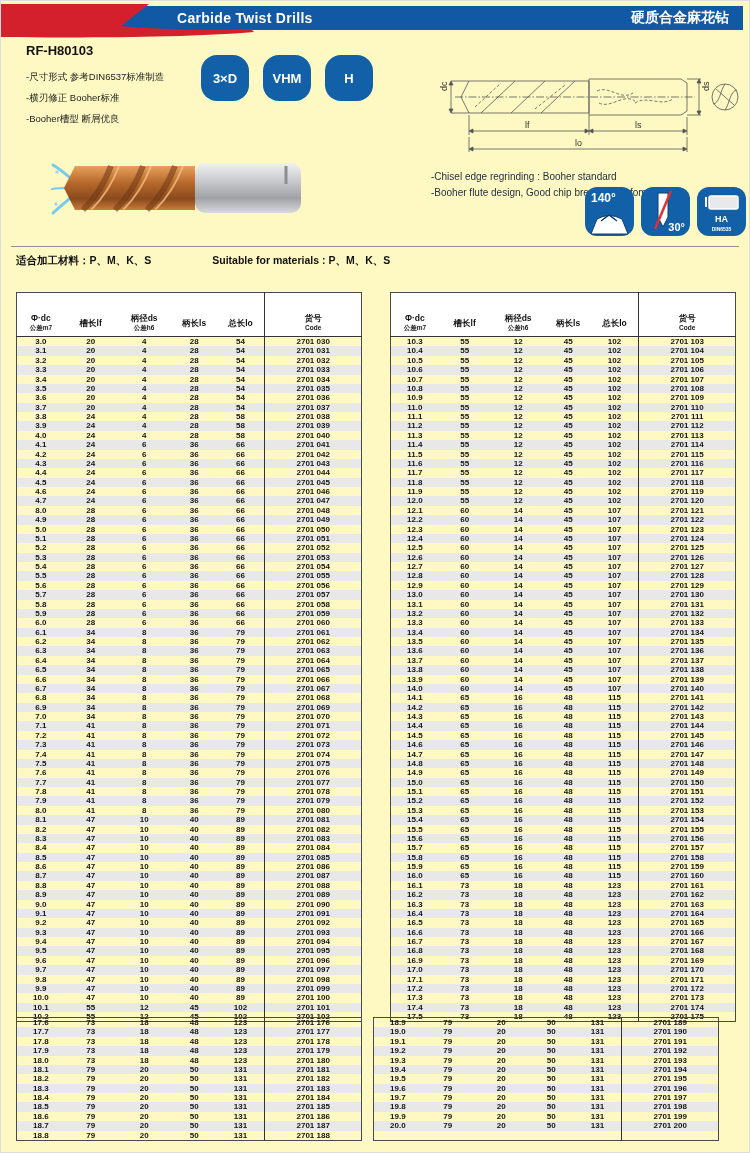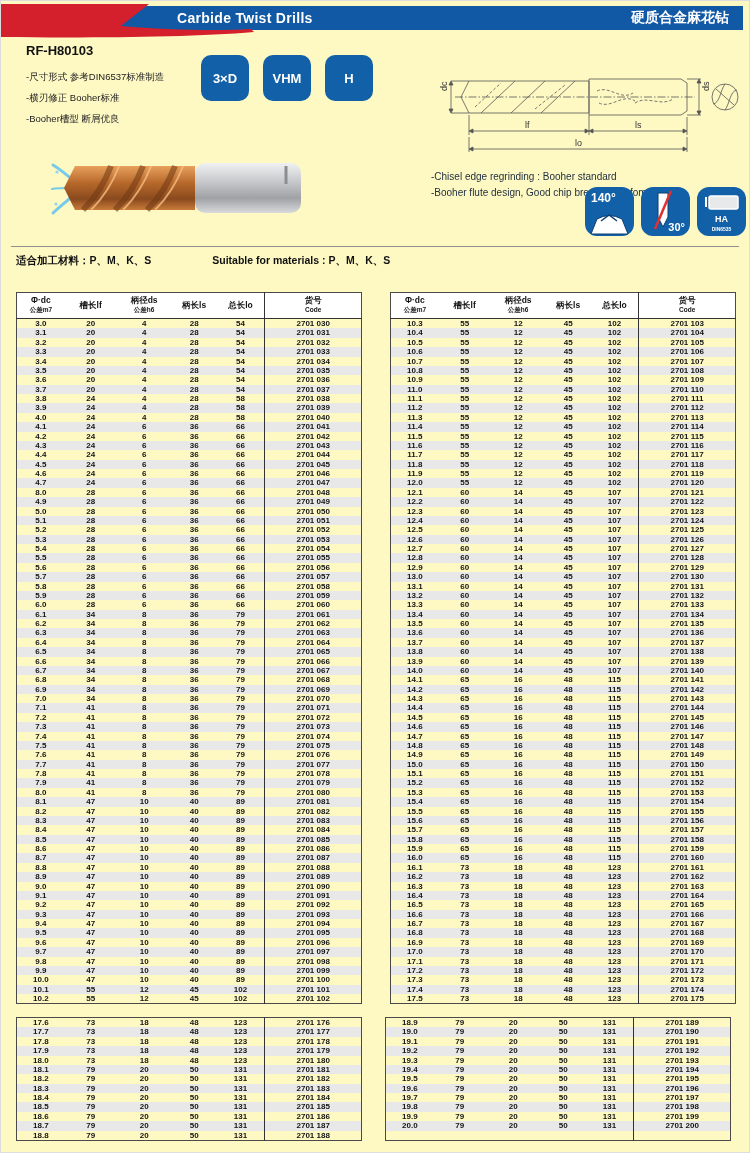--- a/index.html
+++ b/index.html
@@ -12,21 +12,21 @@
                background:#1159a4;display:flex;align-items:center;}
   .banner-title{color:#fff;font-weight:bold;font-size:14px;margin-left:90px;letter-spacing:.3px;}
   .banner-title-zh{color:#fff;font-weight:bold;font-size:14px;margin-left:auto;margin-right:14px;}
   .banner-red{position:absolute;left:0;top:3px;width:256px;height:34px;}
 
   
   .model{position:absolute;left:25px;top:42px;font-size:13px;font-weight:bold;color:#111;margin:0;}
   .bullets{position:absolute;left:25px;top:70px;font-size:9.5px;color:#222;}
   .bullets div{margin-bottom:8px;}
   .badges{position:absolute;left:200px;top:54px;display:flex;gap:14px;}
-  .badge{width:48px;height:46px;border-radius:10px;background:#1160a8;color:#fff;
+  .badge{width:48px;height:46px;border-radius:16px;background:#1160a8;color:#fff;
          font-weight:bold;font-size:13px;display:flex;align-items:center;justify-content:center;}
 
   .tech-drawing{position:absolute;left:438px;top:50px;}
   .tech-drawing text{font-size:9px;fill:#333;font-family:"Liberation Sans",sans-serif;}
 
   .photo{position:absolute;left:48px;top:143px;}
 
   .features{position:absolute;left:430px;top:168px;font-size:10px;color:#223142;line-height:16px;}
 
   .cap-icons{position:absolute;left:584px;top:186px;display:flex;gap:7px;}
@@ -42,24 +42,24 @@
 
   .materials{position:absolute;left:15px;top:253px;font-size:10.5px;font-weight:bold;color:#111;}
   .materials .en{margin-left:58px;}
 
   
   table.dtable{position:absolute;width:346px;border-collapse:collapse;table-layout:fixed;
                font-weight:bold;color:#141414;border:1.5px solid #4a4a4a;}
   .t-left-top{left:15px;top:291px;}
   .t-right-top{left:389px;top:291px;}
   .t-left-bottom{left:15px;top:1016px;}
-  .t-right-bottom{left:384px;top:1016px;}
+  .t-right-bottom{left:372px;top:1016px;}
   .dtable col.c1{width:14%;} .dtable col.c2{width:15%;} .dtable col.c3{width:16%;}
   .dtable col.c4{width:13%;} .dtable col.c5{width:14%;} .dtable col.c6{width:28%;}
-  .dtable th{border-bottom:1.8px solid #333;padding:2px 0 3px;vertical-align:middle;
+  .dtable th{border-bottom:1.8px solid #333;padding:20px 0 3px;vertical-align:middle;
              font-size:8.5px;line-height:10px;background:#fff;}
   .dtable th .h2{font-size:6.5px;font-weight:bold;}
   .dtable td{text-align:center;font-size:8px;height:9.37px;line-height:9.37px;padding:0;
              white-space:nowrap;overflow:hidden;}
   .dtable tbody tr:nth-child(even) td{background:#e8e8e8;}
   .dtable .code-col{border-left:1.5px solid #333;}
 </style>
 </head>
 <body>
 

